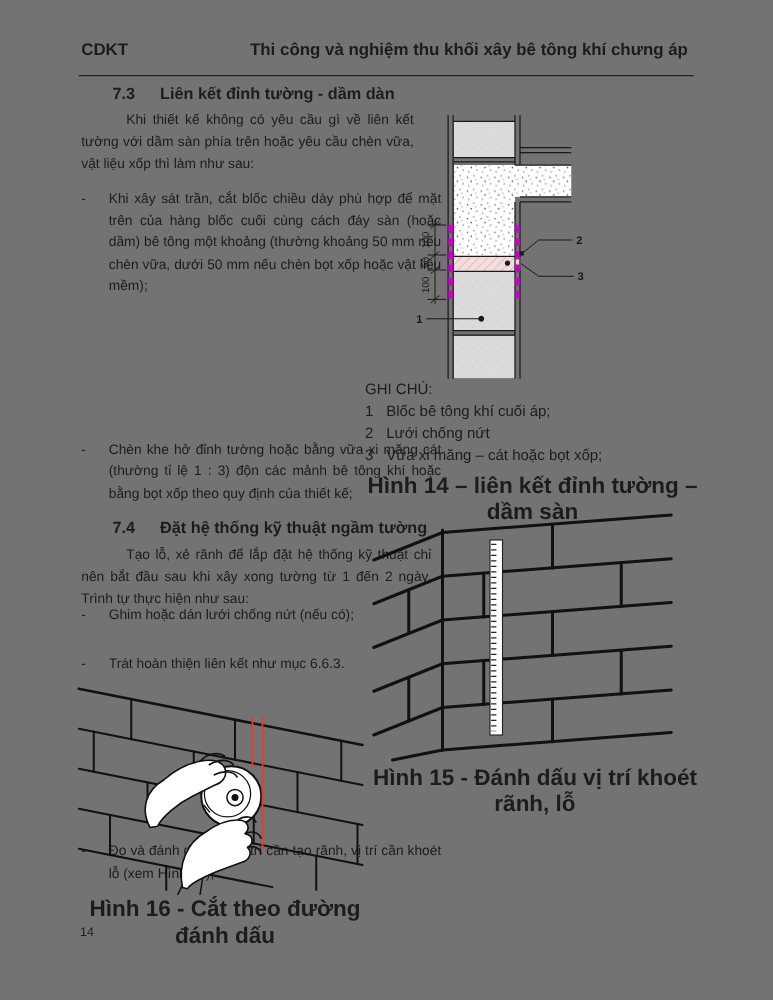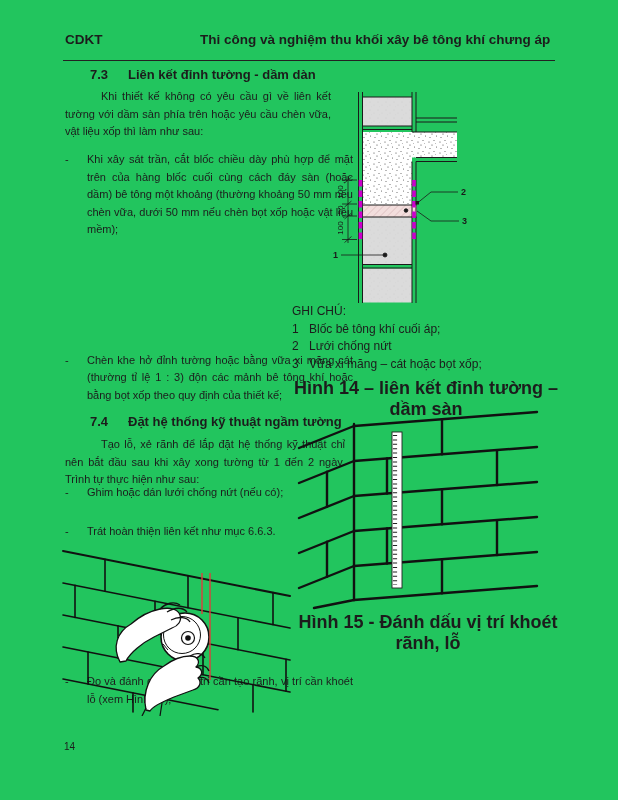--- a/index.html
+++ b/index.html
@@ -1,16 +1,16 @@
 <!DOCTYPE html>
 <html><head>
 <meta charset="utf-8">
 <style>
   html,body{margin:0;padding:0;background:#e9e9e9;}
-  .page{position:relative;width:618px;height:800px;background:#22c55e;margin:0 auto;
+  .page{position:relative;width:618px;height:800px;background:#737373;margin:0 auto;
         font-family:"Liberation Sans",sans-serif;color:#1c1c1c;overflow:hidden;}
   .abs{position:absolute;}
   .body-txt{font-size:11px;line-height:17.5px;text-align:justify;}
   .indent{text-indent:36px;}
   .hrule{position:absolute;left:63px;top:60px;width:492px;border-top:1.4px solid #222;}
   .hdr-code{position:absolute;left:65px;top:32px;font-size:13.5px;font-weight:bold;}
   .hdr-title{position:absolute;left:200px;top:32px;width:360px;font-size:13.5px;font-weight:bold;}
   .sec-head{position:absolute;font-size:13px;font-weight:bold;margin-left:25px;}
   .sec-num{display:inline-block;width:38px;}
   .dash-item{position:relative;padding-left:22px;}
@@ -265,16 +265,17 @@
         <path d="M88,170 C84,151 92,134 106,126 C114,120 124,116 132,116 C140,116 143,122 138,127 C144,128 146,134 140,138 C144,142 142,148 135,150 L116,157 C104,162 94,167 92,171 Z"></path>
         <path d="M132,116 C138,112 144,113 147,118" fill="none"></path>
         <path d="M138,127 C144,124 149,126 151,131" fill="none"></path>
         <path d="M140,138 C146,136 150,139 151,143" fill="none"></path>
         <line x1="88" y1="168" x2="84" y2="176" stroke-width="1.2"></line>
         <line x1="104" y1="163" x2="102" y2="176" stroke-width="1.2"></line>
       </g>
     </svg>
   </div>
 
+  <div class="caption" style="left:60px;top:717px;width:240px;">Hình 16 - Cắt theo đường đánh dấu</div>
 
   <div class="pagenum">14</div>
 
 </div>
 
 </body></html>

